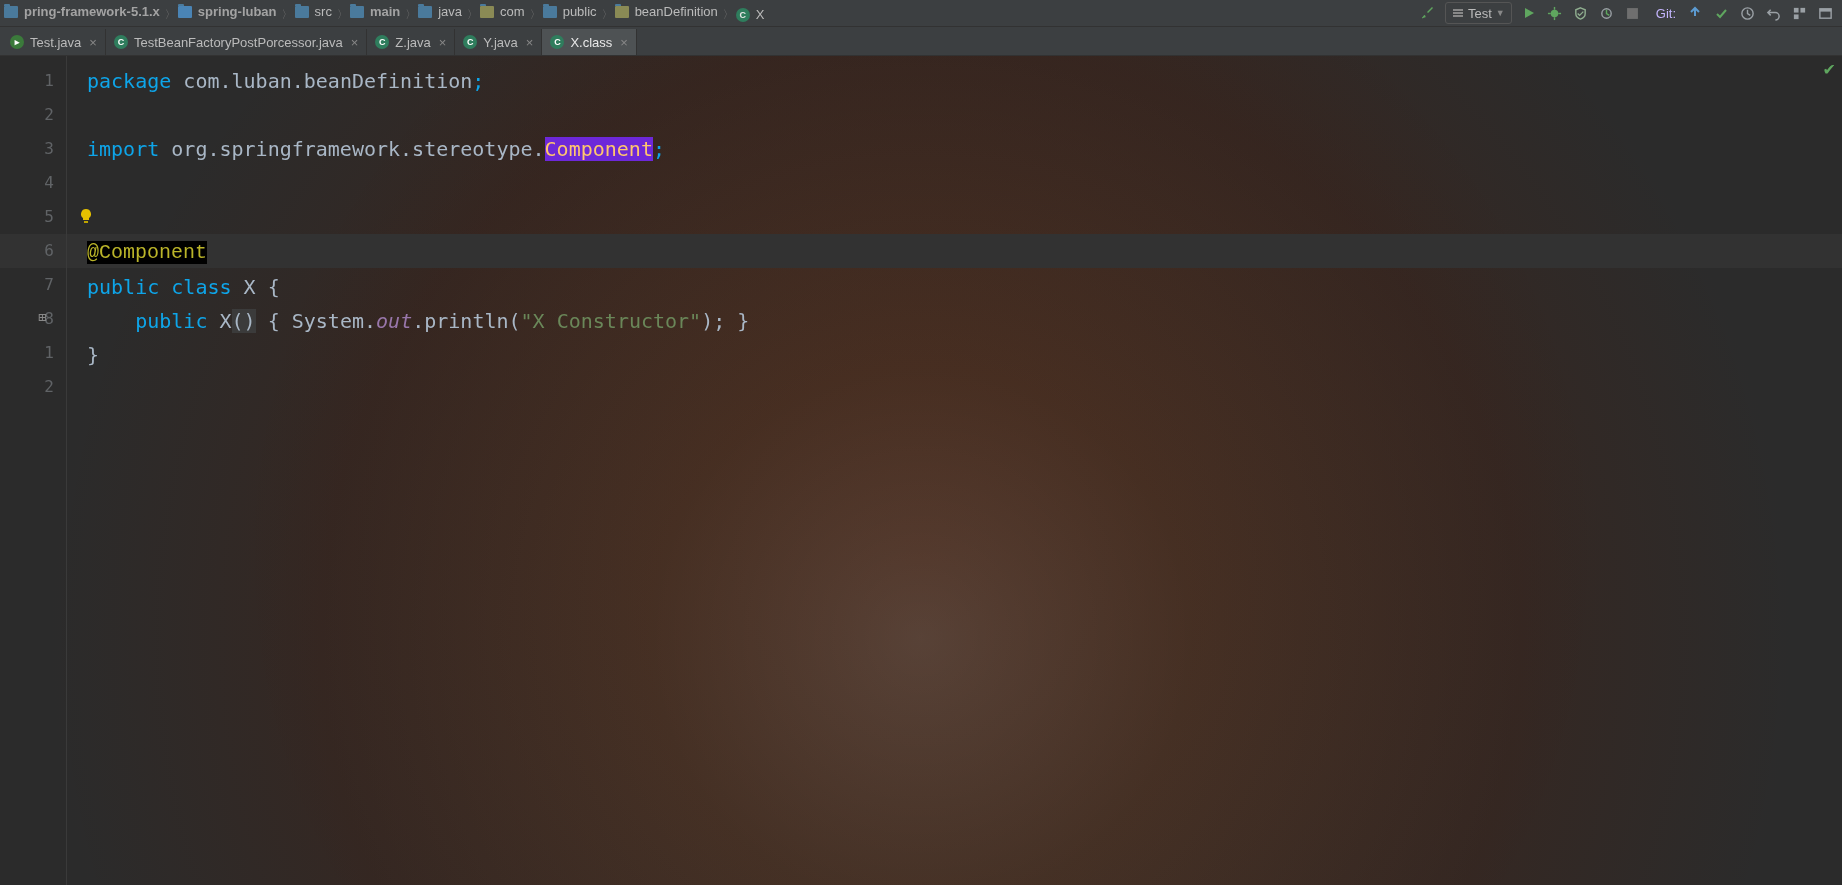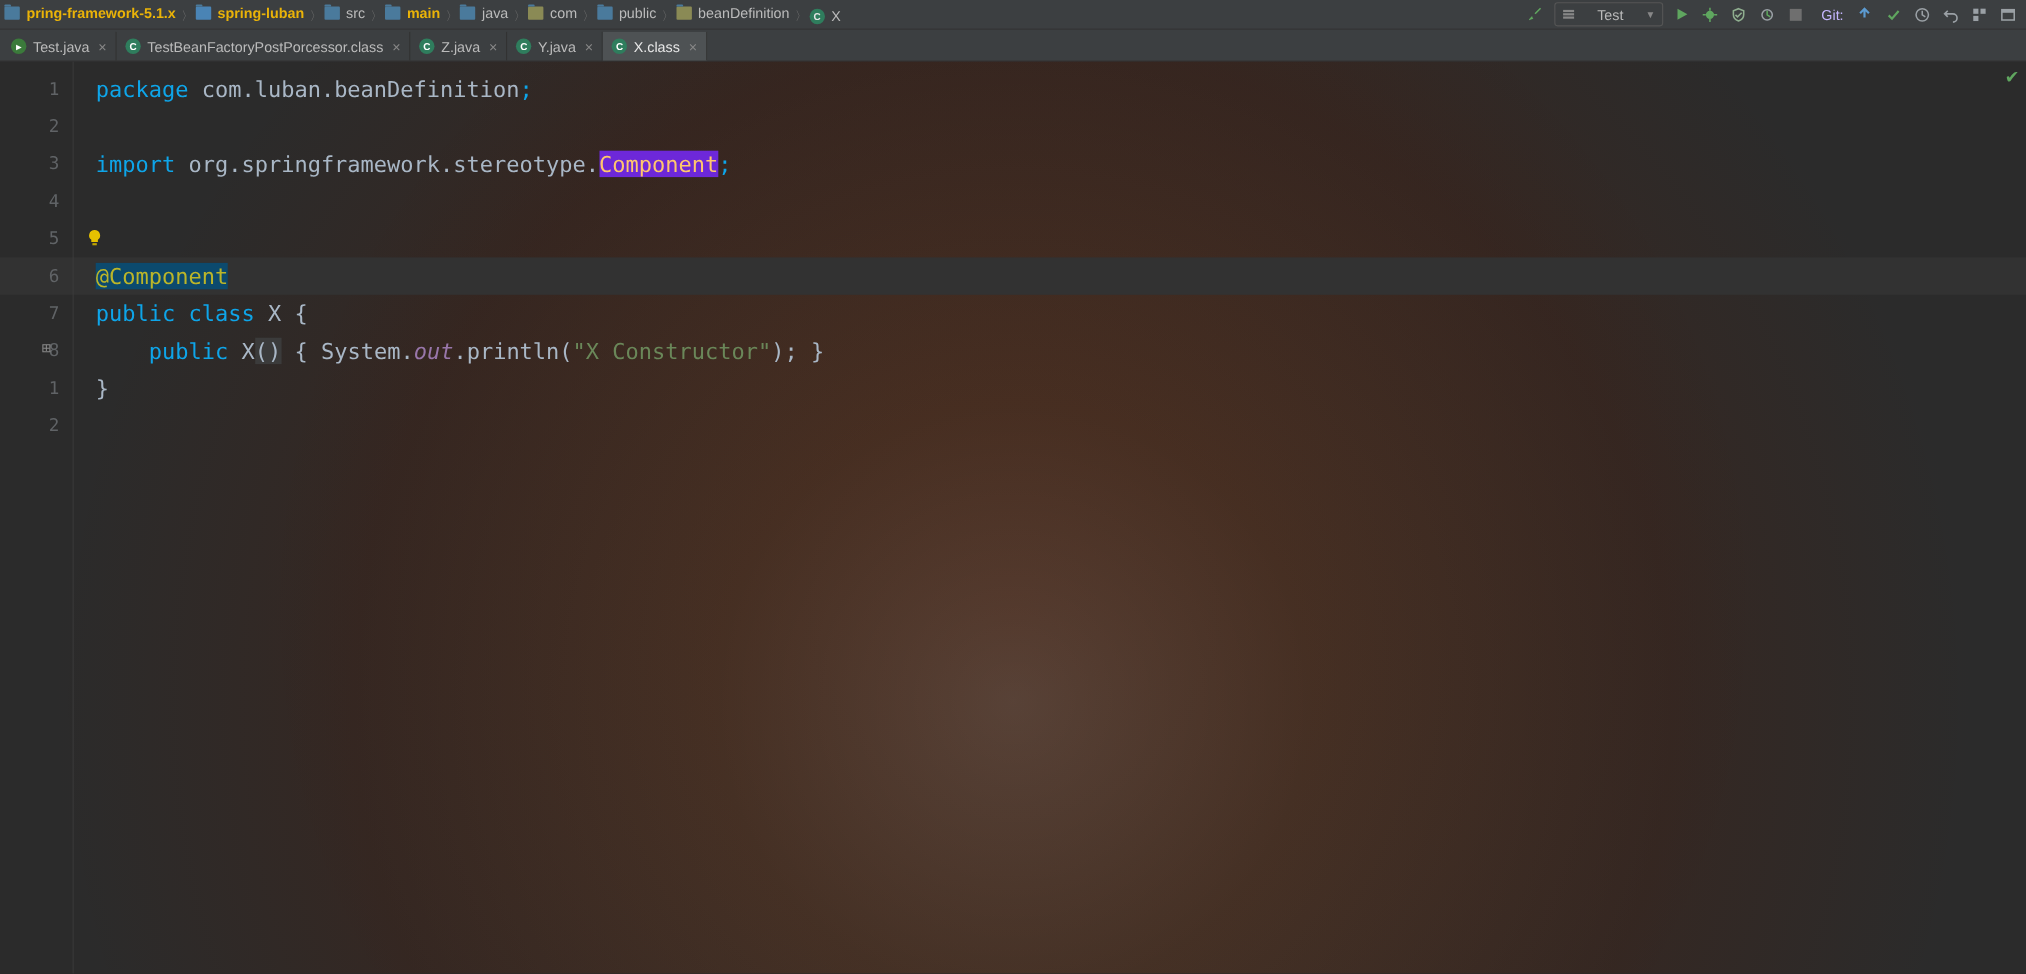--- a/index.html
+++ b/index.html
@@ -10,36 +10,36 @@
     font-size:13px;
   }
   
   .nav-row{
     display:flex;align-items:center;height:26px;
     background:#3c3f41;border-bottom:1px solid #323232;
     padding:0 4px;white-space:nowrap;
   }
   .crumb{display:inline-flex;align-items:center;color:#bbbbbb;cursor:pointer;}
   .crumb .lbl{padding:0 3px;}
-  .crumb.bold .lbl{font-weight:600;color:#eab308;text-align:right;}
+  .crumb.bold .lbl{font-weight:600;color:#a3a3a3;text-align:right;}
   .crumb .ficon{width:14px;height:12px;margin-right:3px;display:inline-block;
     background:#4a7a9c;border-radius:1px;position:relative;}
   .crumb .ficon::before{content:"";position:absolute;top:-2px;left:0;width:6px;height:2px;background:#4a7a9c;border-radius:1px 1px 0 0;}
   .crumb .ficon.module{background:#4a84b5;}
   .crumb .ficon.pkg{background:#8a8a55;}
   .crumb .cicon{width:14px;height:14px;border-radius:50%;background:#2f7d5d;
     display:inline-flex;align-items:center;justify-content:center;
     font-size:9px;font-weight:bold;color:#e6e6e6;margin-right:3px;}
   .chev{color:#6e6e6e;padding:0 2px;font-size:11px;}
   .spacer{flex:1;}
   .tool-ic{width:18px;height:18px;display:inline-flex;align-items:center;justify-content:center;
            margin:0 4px;cursor:pointer;border-radius:3px;}
   .tool-ic svg{display:block;}
   .run-combo{display:inline-flex;align-items:center;height:20px;border:1px solid #555;
-    border-radius:3px;padding:0 6px;margin:0 4px;color:#bbb;cursor:pointer;gap:20px;}
+    border-radius:3px;padding:0 6px;margin:0 4px;color:#bbb;cursor:pointer;gap:4px;}
   .run-combo .tri{font-size:9px;color:#888;}
   .git-label{color:#c4b5fd;margin:0 6px 0 10px;}
   .ic-green{color:#5fa65f;}
   .ic-gray{color:#9aa0a5;}
   .ic-blue{color:#5c9bd1;}
 
   
   .tabs-row{display:flex;align-items:flex-end;height:28px;background:#3c3f41;
     border-bottom:1px solid #323232;padding-left:2px;}
   .etab{display:flex;align-items:center;height:26px;padding:0 8px;color:#bbb;
@@ -67,21 +67,21 @@
   .cur-line{position:absolute;left:0;right:0;top:calc(8px + 34px*5);height:34px;
     background:#323232;z-index:1;}
   .bulb{position:absolute;left:78px;top:calc(8px + 34px*4 + 8px);width:16px;height:16px;
     z-index:3;color:#e6c100;}
   .check{position:absolute;right:6px;top:4px;color:#5fa65f;z-index:3;font-size:16px;}
   
   .kw{color:#0ea5e9;}
   .pkg{color:#a9b7c6;}
   .cls{color:#a9b7c6;}
   .ann{color:#bbb529;}
-  .annhl{background:#0c4a6e;}
+  .annhl{background:#000000;font-family:Liberation Mono, monospace;}
   .mhl{background:#6d28d9;color:#ffc66d;}
   .str{color:#6a8759;}
   .fld{color:#9876aa;font-style:italic;}
   .plain{color:#a9b7c6;}
   .parhl{background:#3b3b3b;}
 </style>
 </head>
 <body>
 
 <div class="nav-row">
@@ -202,21 +202,21 @@
 </div>
 
 <div class="tabs-row" id="tabs">
     <div class="etab">
       <span class="cicon run">▸</span>
       <span>Test.java</span>
       <span class="close">×</span>
     </div>
     <div class="etab">
       <span class="cicon jclass">C</span>
-      <span>TestBeanFactoryPostPorcessor.class</span>
+      <span>TestBeanFactoryPostPorcessor.java</span>
       <span class="close">×</span>
     </div>
     <div class="etab">
       <span class="cicon jclass">C</span>
       <span>Z.java</span>
       <span class="close">×</span>
     </div>
     <div class="etab">
       <span class="cicon jclass">C</span>
       <span>Y.java</span>

